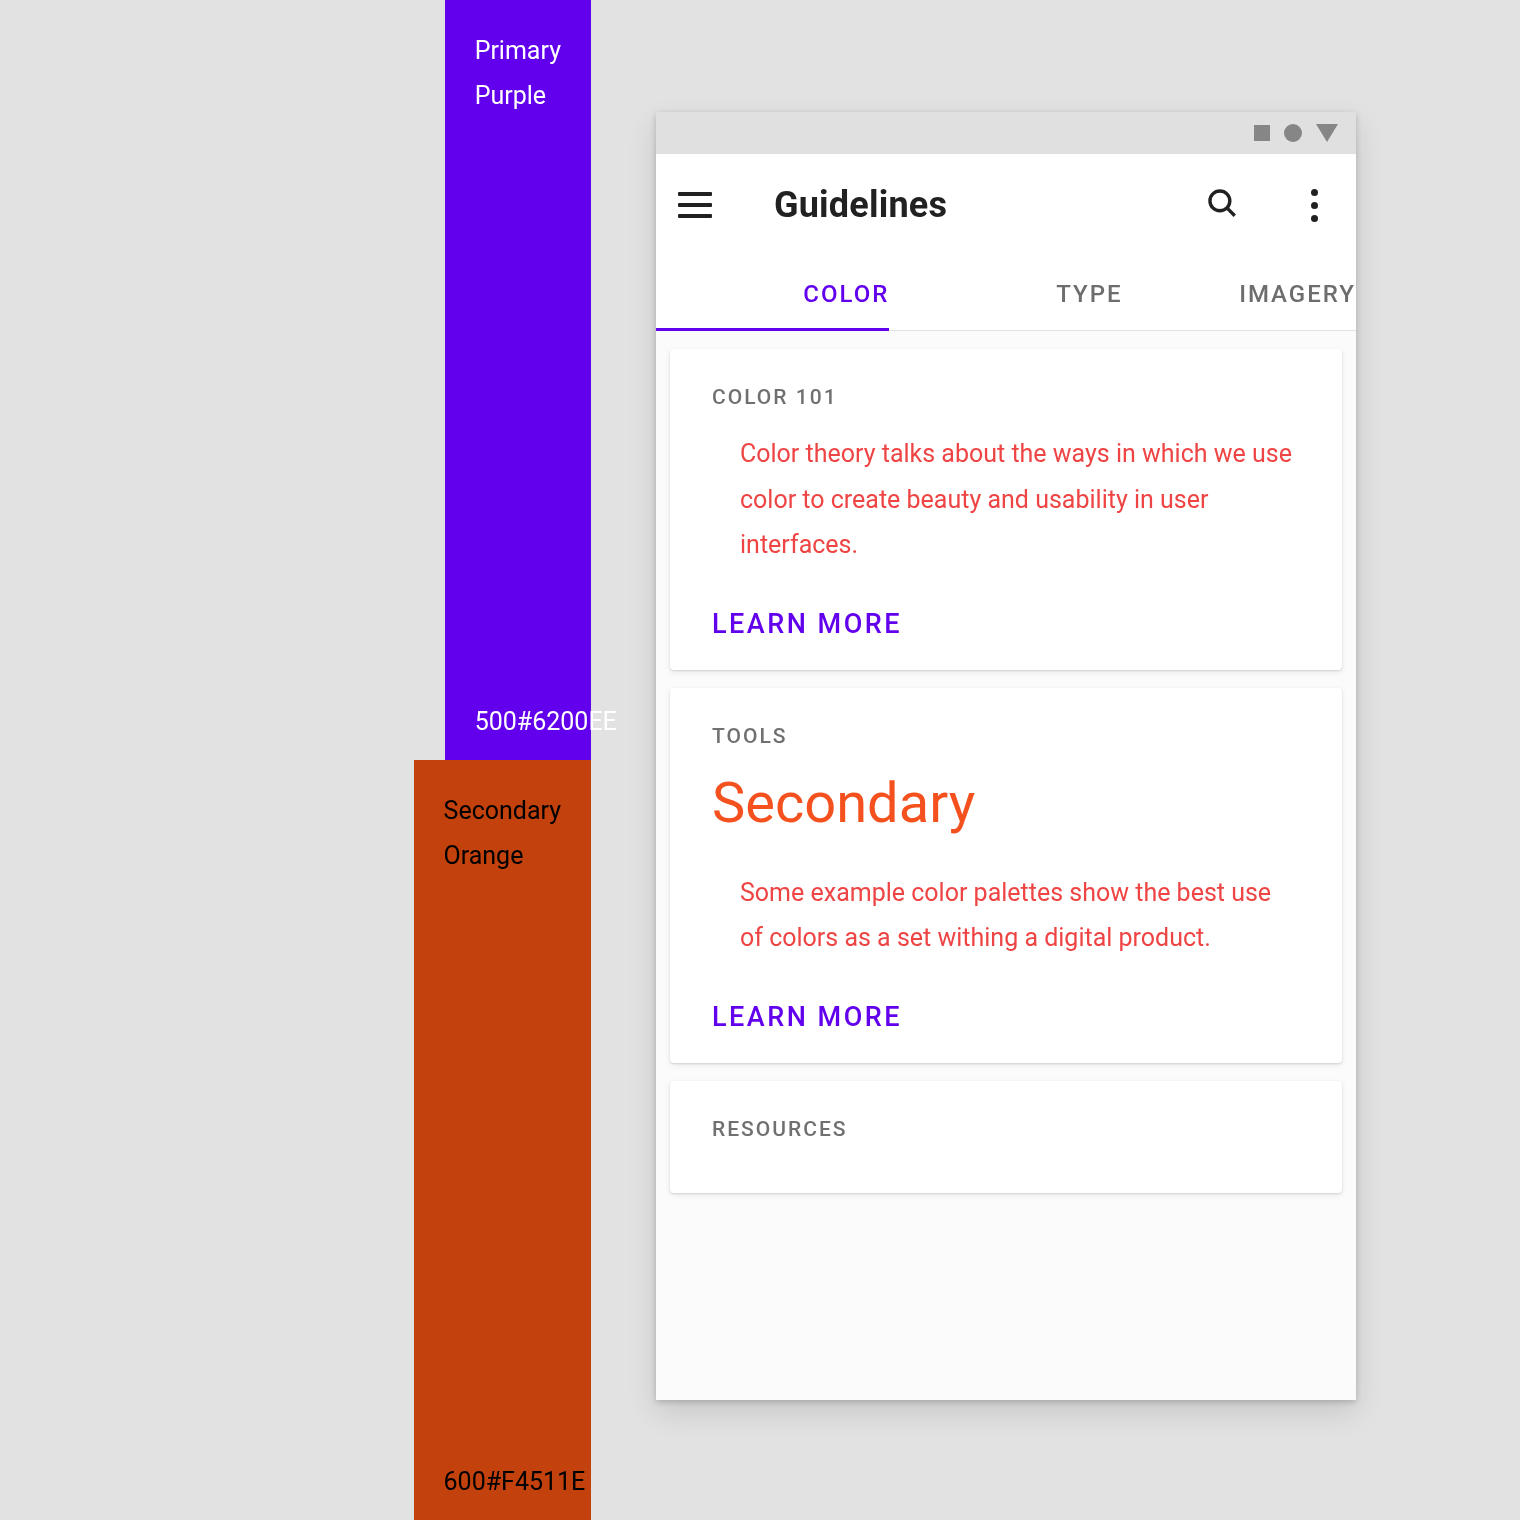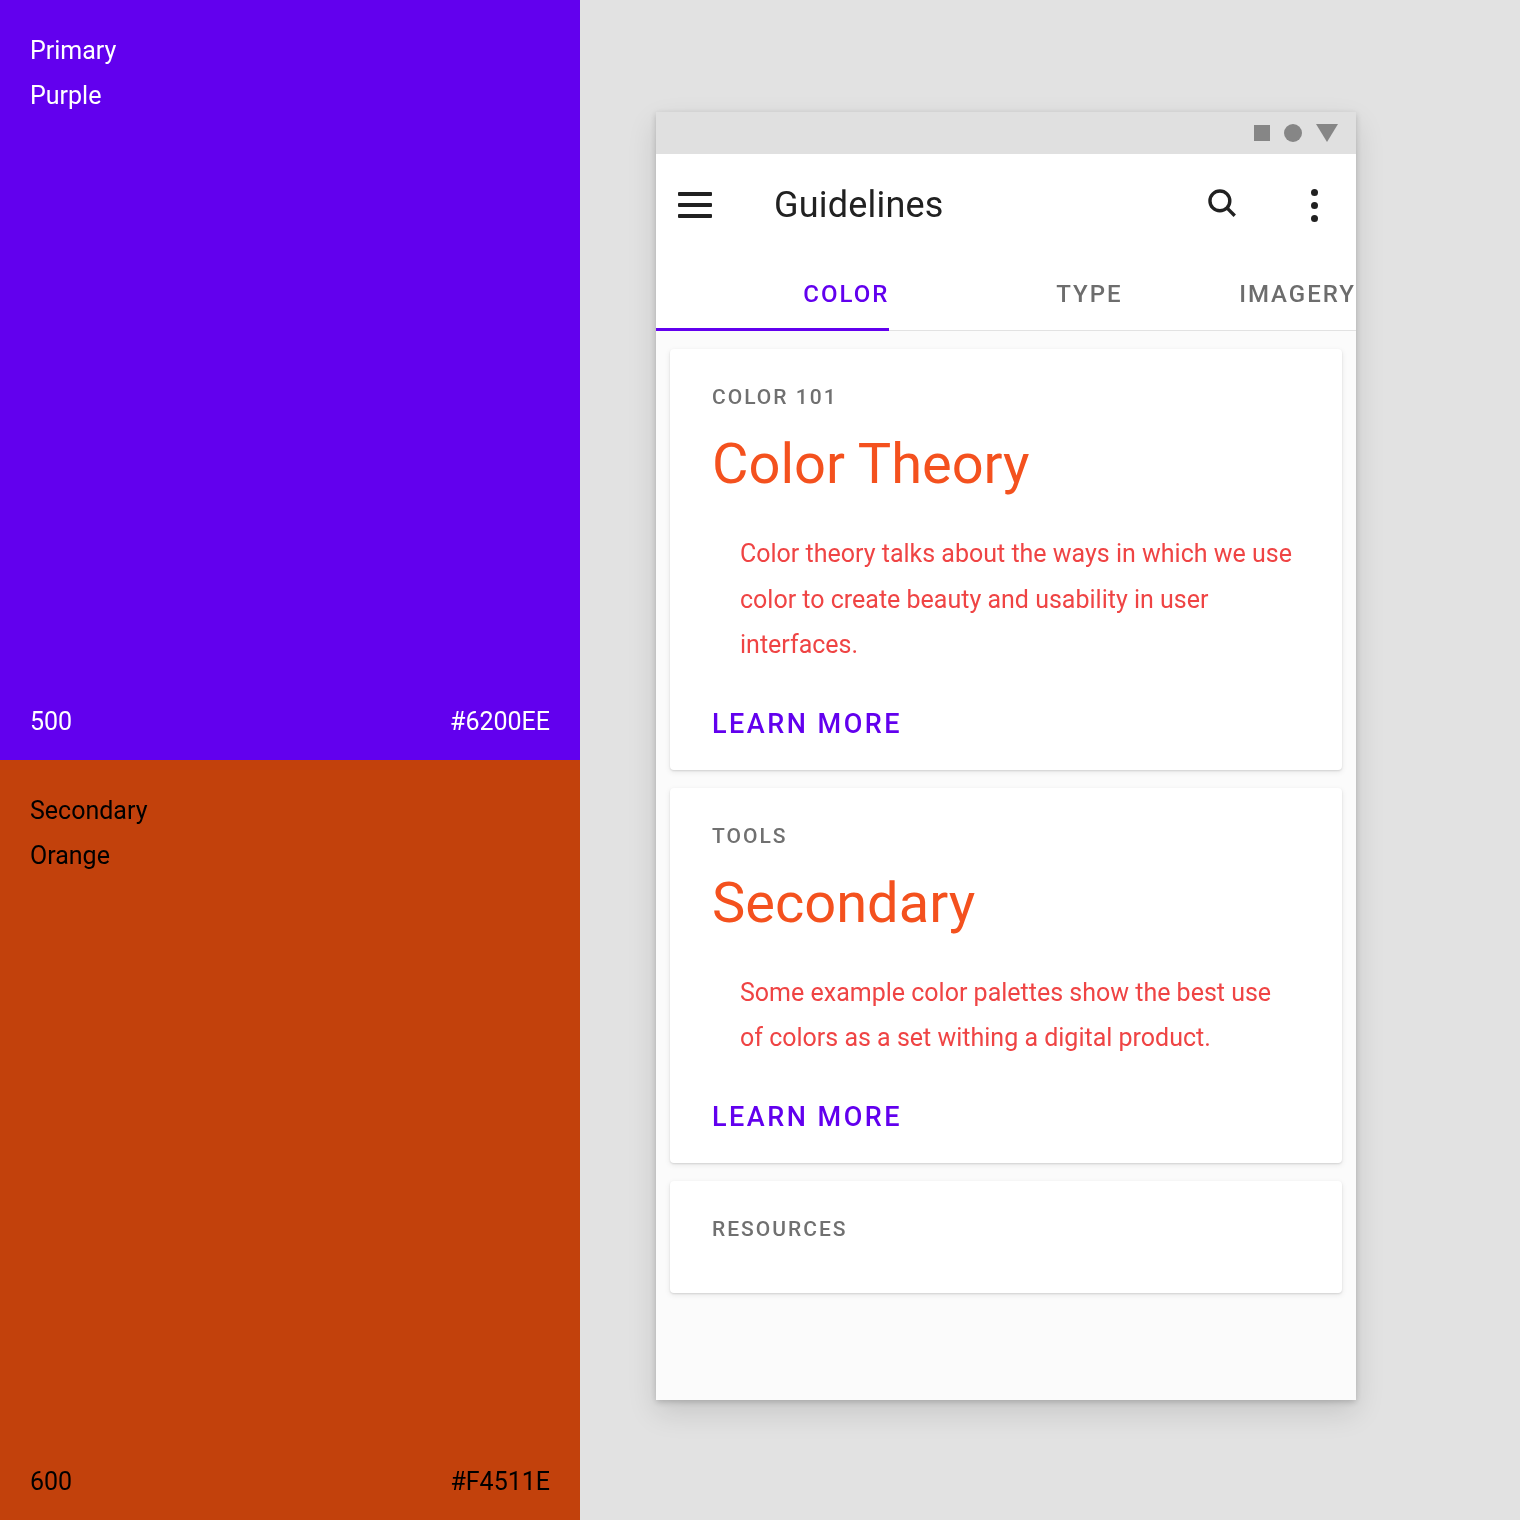--- a/index.html
+++ b/index.html
@@ -7,23 +7,23 @@
   body {
     font-family: Roboto, "Helvetica Neue", Arial, sans-serif;
     background: #e2e2e2;
     position: relative;
     overflow: hidden;
   }
 
   
   .swatch-col {
     position: absolute;
-    left: 0; top: 0;
+    left: 11px; top: 0;
     width: 580px; height: 1520px;
-    display: flex; flex-direction: column;
+    display: flex; flex-direction: column; align-items: flex-end;
   }
   .swatch {
     position: relative;
     flex: 1 1 0;
     padding: 28px 30px 24px 30px;
   }
   .swatch .role, .swatch .name { font-size: 25px; line-height: 1.8; font-weight: 400; }
   .swatch .footer {
     position: absolute;
     left: 30px; right: 30px; bottom: 24px;
@@ -58,21 +58,21 @@
     border-top: 18px solid currentColor;
   }
 
   .appbar {
     height: 102px;
     display: flex; align-items: center;
     padding: 0 28px 0 22px;
     gap: 62px;
     background: #fff;
   }
-  .appbar .title { font-size: 36px; font-weight: 400; color: #212121; letter-spacing: .2px; }
+  .appbar .title { font-size: 36px; font-weight: 700; color: #212121; letter-spacing: .2px; }
   .appbar .spacer { flex: 1; }
   .appbar .icon { color: #212121; cursor: pointer; }
   .hamburger { width: 34px; display: flex; flex-direction: column; gap: 7px; cursor: pointer; }
   .hamburger span { height: 4px; background: #212121; border-radius: 1px; }
   .search-icon svg { width: 34px; height: 34px; }
   .overflow { display: flex; flex-direction: column; gap: 6px; padding: 4px 10px; cursor: pointer; align-items: center; }
   .overflow i { width: 7px; height: 7px; background: #212121; border-radius: 50%; display: block; }
 
   .tabs {
     display: flex;
@@ -181,21 +181,20 @@
 
   <div class="tabs">
     <div class="tab active">COLOR</div>
     <div class="tab">TYPE</div>
     <div class="tab">IMAGERY</div>
   </div>
 
   <div class="content">
     <div class="card">
       <div class="overline">COLOR 101</div>
-      <h2>Color Theory</h2>
       <p>Color theory talks about the ways in which we use color to create beauty and usability in user interfaces.</p>
       <div class="action">LEARN MORE</div>
     </div>
 
     <div class="card">
       <div class="overline">TOOLS</div>
       <h2>Secondary</h2>
       <p>Some example color palettes show the best use of colors as a set withing a digital product.</p>
       <div class="action">LEARN MORE</div>
     </div>

